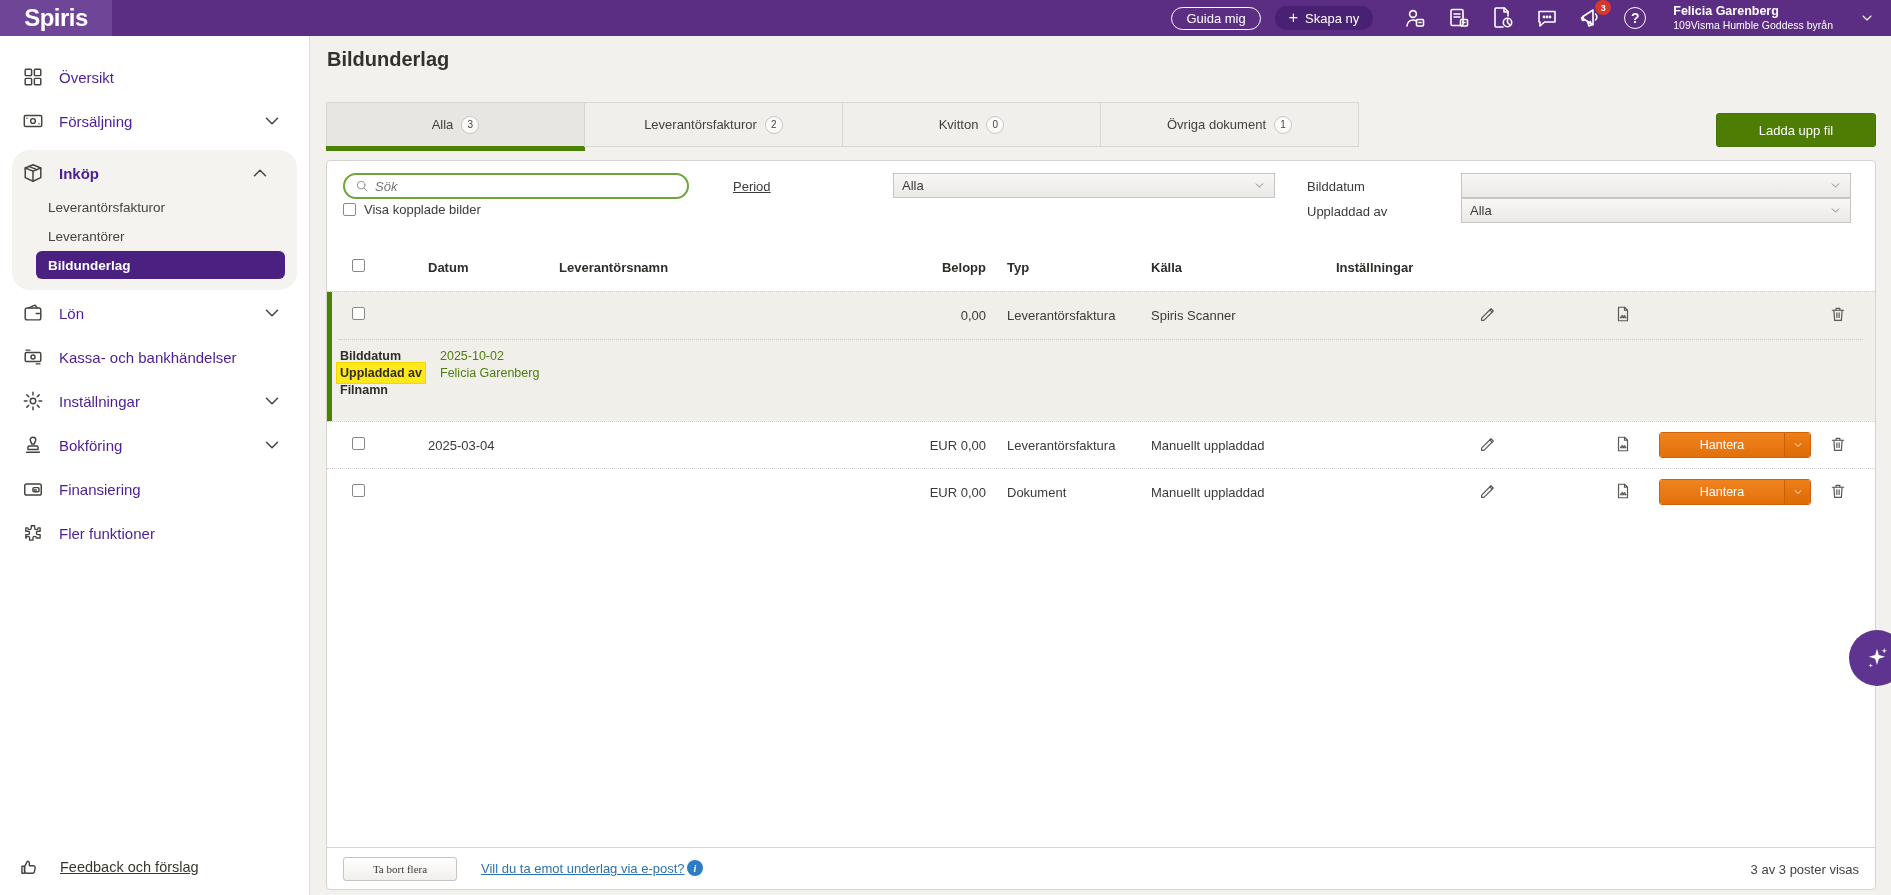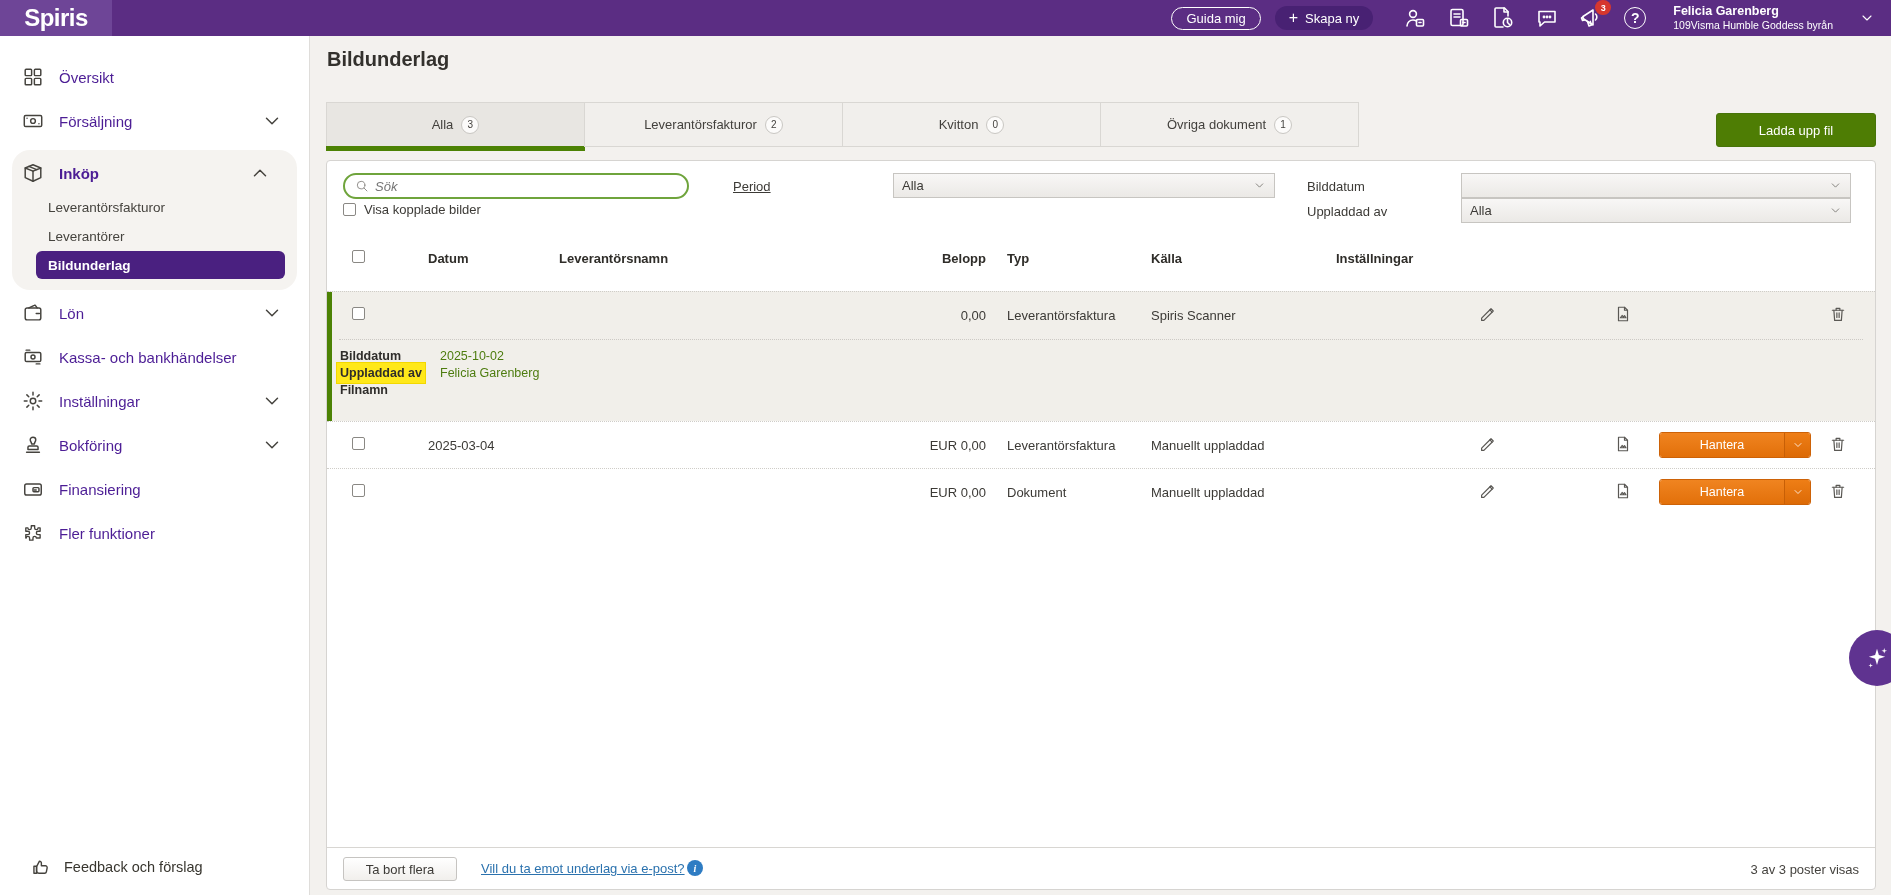--- a/index.html
+++ b/index.html
@@ -43,22 +43,22 @@
                color:#4c1d95; cursor:pointer; flex:none; }
   .side-item + .side-item { margin-top:6px; }
   .side-item svg { width:22px; height:22px; color:#45433e; flex:none; }
   .side-chev { margin-left:auto; color:#55534e; }
   .side-group { background:#f5f3f0; border-radius:18px; margin:10px 12px 4px; padding:4px 0 10px; flex:none; }
   .side-group .side-item { padding-left:10px; }
   .side-sub { display:flex; align-items:center; height:28px; margin:1px 12px 1px 24px; padding-left:12px;
               font-size:13.5px; color:#45433e; cursor:pointer; border-radius:6px; }
   .side-sub.active { background:#4a2080; color:#fff; font-weight:700; }
   .side-spacer { flex:1; }
-  .side-feedback { display:flex; align-items:center; gap:13px; padding:0 30px; height:32px; margin-bottom:12px;
-                   font-size:14.5px; color:#38362f; cursor:pointer; }
+  .side-feedback { display:flex; align-items:center; gap:21px; padding:0 18px; height:32px; margin-bottom:12px;
+                   font-size:14.5px; color:#38362f; cursor:pointer;text-decoration:underline; }
   .side-feedback svg { width:21px; height:21px; color:#45433e; }
 
   
   .page-title { position:absolute; left:17px; top:12px; font-size:20px; font-weight:600; color:#33312d; }
   .tabs { position:absolute; left:16px; top:66px; display:flex; }
   .tab { position:relative; width:259px; height:45px; background:#f1efec; border:1px solid #d9d7d3; margin-left:-1px;
          display:flex; align-items:center; justify-content:center; gap:8px; font-size:13px; color:#43413d; cursor:pointer; }
   .tab:first-child { margin-left:0; }
   .tab.active { background:#e8e6e2; }
   .tab.active::after { content:""; position:absolute; left:-1px; right:-1px; bottom:-5px; height:5px; background:#4c8204; }
@@ -77,21 +77,21 @@
   .searchbox input { border:none; outline:none; flex:1; font-style:italic; font-size:13px; color:#6f6d69;
                      background:transparent; font-family:inherit; }
   .flabel { position:absolute; font-size:13px; color:#3c3a36; }
   .select { position:absolute; height:25px; background:linear-gradient(#f8f7f6,#ebe9e6); border:1px solid #c7c5c1;
             display:flex; align-items:center; padding:0 8px; font-size:13px; color:#3c3a36; cursor:pointer; }
   .select .chev { margin-left:auto; color:#76746f; }
   .checkrow { position:absolute; left:16px; top:41px; display:flex; align-items:center; gap:8px; }
   .checkbox { width:13px; height:13px; border:1px solid #8a8884; border-radius:2px; background:#fff; cursor:pointer; flex:none; }
 
   
-  .thead { position:absolute; left:0; top:84px; width:100%; height:28px; }
+  .thead { position:absolute; left:0; top:93px; width:100%; height:28px; }
   .thead span { position:absolute; top:6px; font-size:13px; font-weight:700; color:#2f2d29; white-space:nowrap; }
   .cell { position:absolute; font-size:13px; color:#3c3a36; white-space:nowrap; }
   .c-cb   { left:25px; }
   .c-datum{ left:101px; }
   .c-lev  { left:232px; }
   .c-bel  { left:512px; width:147px; text-align:right; }
   .c-typ  { left:680px; }
   .c-kalla{ left:824px; }
   .c-forf { left:1009px; }
   .a-edit { left:1150px; }
@@ -119,22 +119,22 @@
   .btn-hantera { position:absolute; left:1332px; top:10px; width:152px; height:26px; display:flex;
                  border:1px solid #cd6207; border-radius:3px; overflow:hidden; cursor:pointer; padding:0; background:none; }
   .bh-main { flex:1; background:linear-gradient(#f08420,#e2700a); color:#fff; font-size:12.5px; display:flex;
              align-items:center; justify-content:center; font-family:inherit; }
   .bh-arrow { width:26px; background:linear-gradient(#ee7e16,#dc6a06); border-left:1px solid #c75f06; color:#fff;
               display:flex; align-items:center; justify-content:center; }
 
   
   .card-footer { position:absolute; left:0; right:0; bottom:0; height:42px; border-top:1px solid #d8d6d2; }
   .btn-delete { position:absolute; left:16px; top:9px; width:114px; height:24px; border:1px solid #c6c4c1;
-                border-radius:3px; background:linear-gradient(#ffffff,#f1efec); font-size:13px; color:#3c3a36;
-                cursor:pointer; font-family:Liberation Sans, sans-serif; }
+                border-radius:3px; background:linear-gradient(#ffffff,#f1efec); font-size:11px; color:#3c3a36;
+                cursor:pointer; font-family:Liberation Serif, serif; }
   .email-link { position:absolute; left:154px; top:13px; font-size:13px; color:#2b72ae; text-decoration:underline; cursor:pointer; }
   .info-dot { position:absolute; left:360px; top:12px; width:16px; height:16px; border-radius:50%; background:#2e7cc3;
               color:#fff; font-size:10px; font-weight:700; font-style:italic; display:flex; align-items:center;
               justify-content:center; cursor:pointer; font-family:"Liberation Serif",serif; }
   .count-text { position:absolute; right:16px; top:14px; font-size:13px; color:#45433f; }
 
   
   .ai-fab { position:absolute; left:1849px; top:630px; width:56px; height:56px; border-radius:50%; background:#5f3390;
             border:none; color:#fff; cursor:pointer; display:flex; align-items:center; justify-content:center; z-index:9; }
   .ai-fab svg { width:28px; height:28px; }

